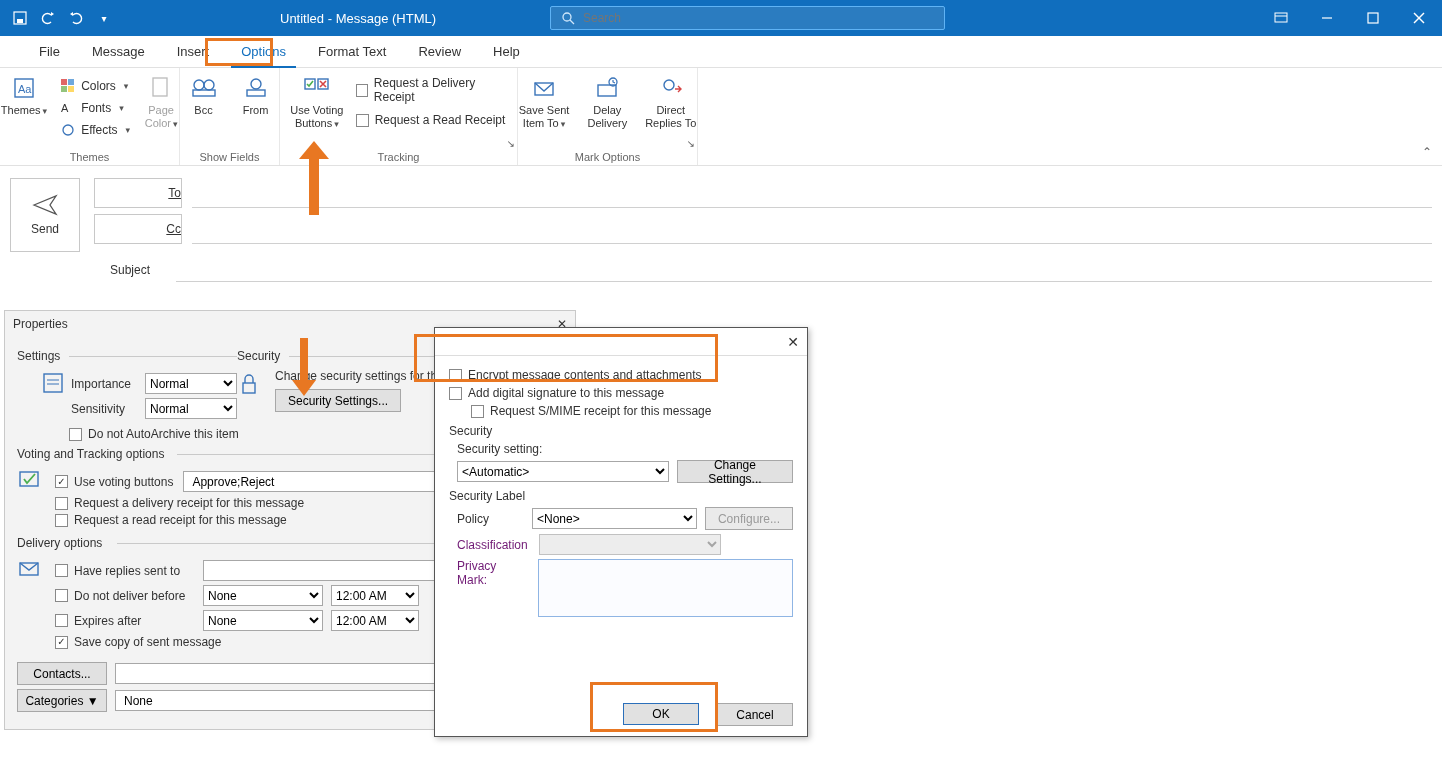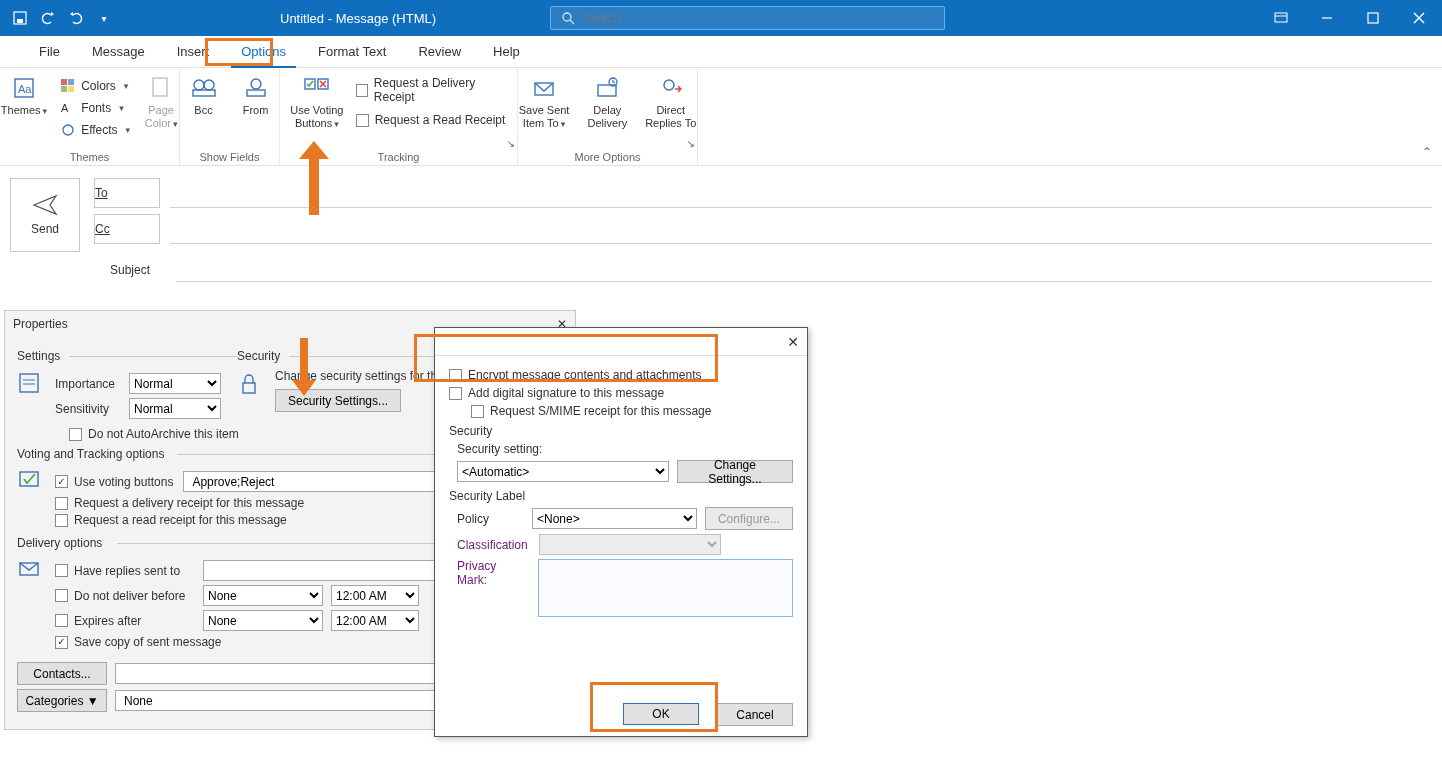--- a/index.html
+++ b/index.html
@@ -89,22 +89,22 @@
   .compose {
     padding: 12px 10px 10px 10px; background: #fff;
   }
   .compose-row { display: flex; align-items: center; margin-bottom: 6px; }
   .send-box {
     width: 70px; height: 74px; border: 1px solid #c8c8c8; display: flex; flex-direction: column;
     align-items: center; justify-content: center; margin-right: 14px;
   }
   .send-box .lbl { font-size: 12px; margin-top: 6px; }
   .addr-btn {
-    width: 66px; height: 30px; border: 1px solid #c8c8c8; background: #fff;
-    display: flex; align-items: center; justify-content: flex-start; font-size: 12px;
+    width: 88px; height: 30px; border: 1px solid #c8c8c8; background: #fff;
+    display: flex; align-items: center; justify-content: flex-end; font-size: 12px;
     margin-right: 10px;
   }
   .addr-input { flex: 1; border: none; border-bottom: 1px solid #d0d0d0; height: 30px; font-size: 12px; outline:none; }
   .subject-row { display: flex; align-items: center; margin-top: 6px; }
   .subject-label { width: 166px; text-align: left; font-size: 12px; color: #333; padding-left: 100px;}
   .subject-input { flex: 1; border: none; border-bottom: 1px solid #d0d0d0; height: 24px; outline:none; }
   
   .properties {
     position: absolute; left: 4px; top: 310px; width: 572px; height: 420px;
     background: #f3f3f3; border: 1px solid #c9c9c9;
@@ -364,21 +364,21 @@
         <div class="icon">
           <svg width="24" height="22">
               <circle cx="10" cy="8" r="5" class="isv"></circle>
               <path d="M16 12 L22 12 M19 9 L22 12 L19 15" stroke="#d64545" stroke-width="1.4" fill="none"></path>
             </svg>
         </div>
         <div class="lbl" style="white-space:pre;">Direct
 Replies To</div>
       </div>
     </div>
-    <div class="rgroup-label">More Options</div>
+    <div class="rgroup-label">Mark Options</div>
     <div class="dialog-launcher">↘</div>
   </div>
   <div style="position:absolute;right:10px;bottom:6px;color:#666;">⌃</div>
 </div>
 
 <svg class="orange-arrow" style="left:299px;top:141px;" width="30" height="90">
   <rect x="10" y="12" width="10" height="62" fill="#e87722"></rect>
   <polygon points="0,18 30,18 15,0" fill="#e87722"></polygon>
 </svg>
 
@@ -417,21 +417,21 @@
     <span>✕</span>
   </div>
   <div class="props-body">
 
     <div style="display:flex;">
       <div style="width:220px;">
         <div class="group-header">
           <span>Settings</span>
           <div class="gline" style="left:52px;"></div>
         </div>
-        <div style="display:flex;gap:8px;">
+        <div style="display:flex;justify-content:flex-end;">
           <div style="width:30px;padding-top:2px;">
             <svg width="26" height="26">
                 <rect x="3" y="3" width="18" height="18" class="isv"></rect>
                 <line x1="6" y1="9" x2="18" y2="9" stroke="#3a74b9"></line>
                 <line x1="6" y1="13" x2="18" y2="13" stroke="#3a74b9"></line>
               </svg>
           </div>
           <div>
             <div class="frow">
               <label>Importance</label>

